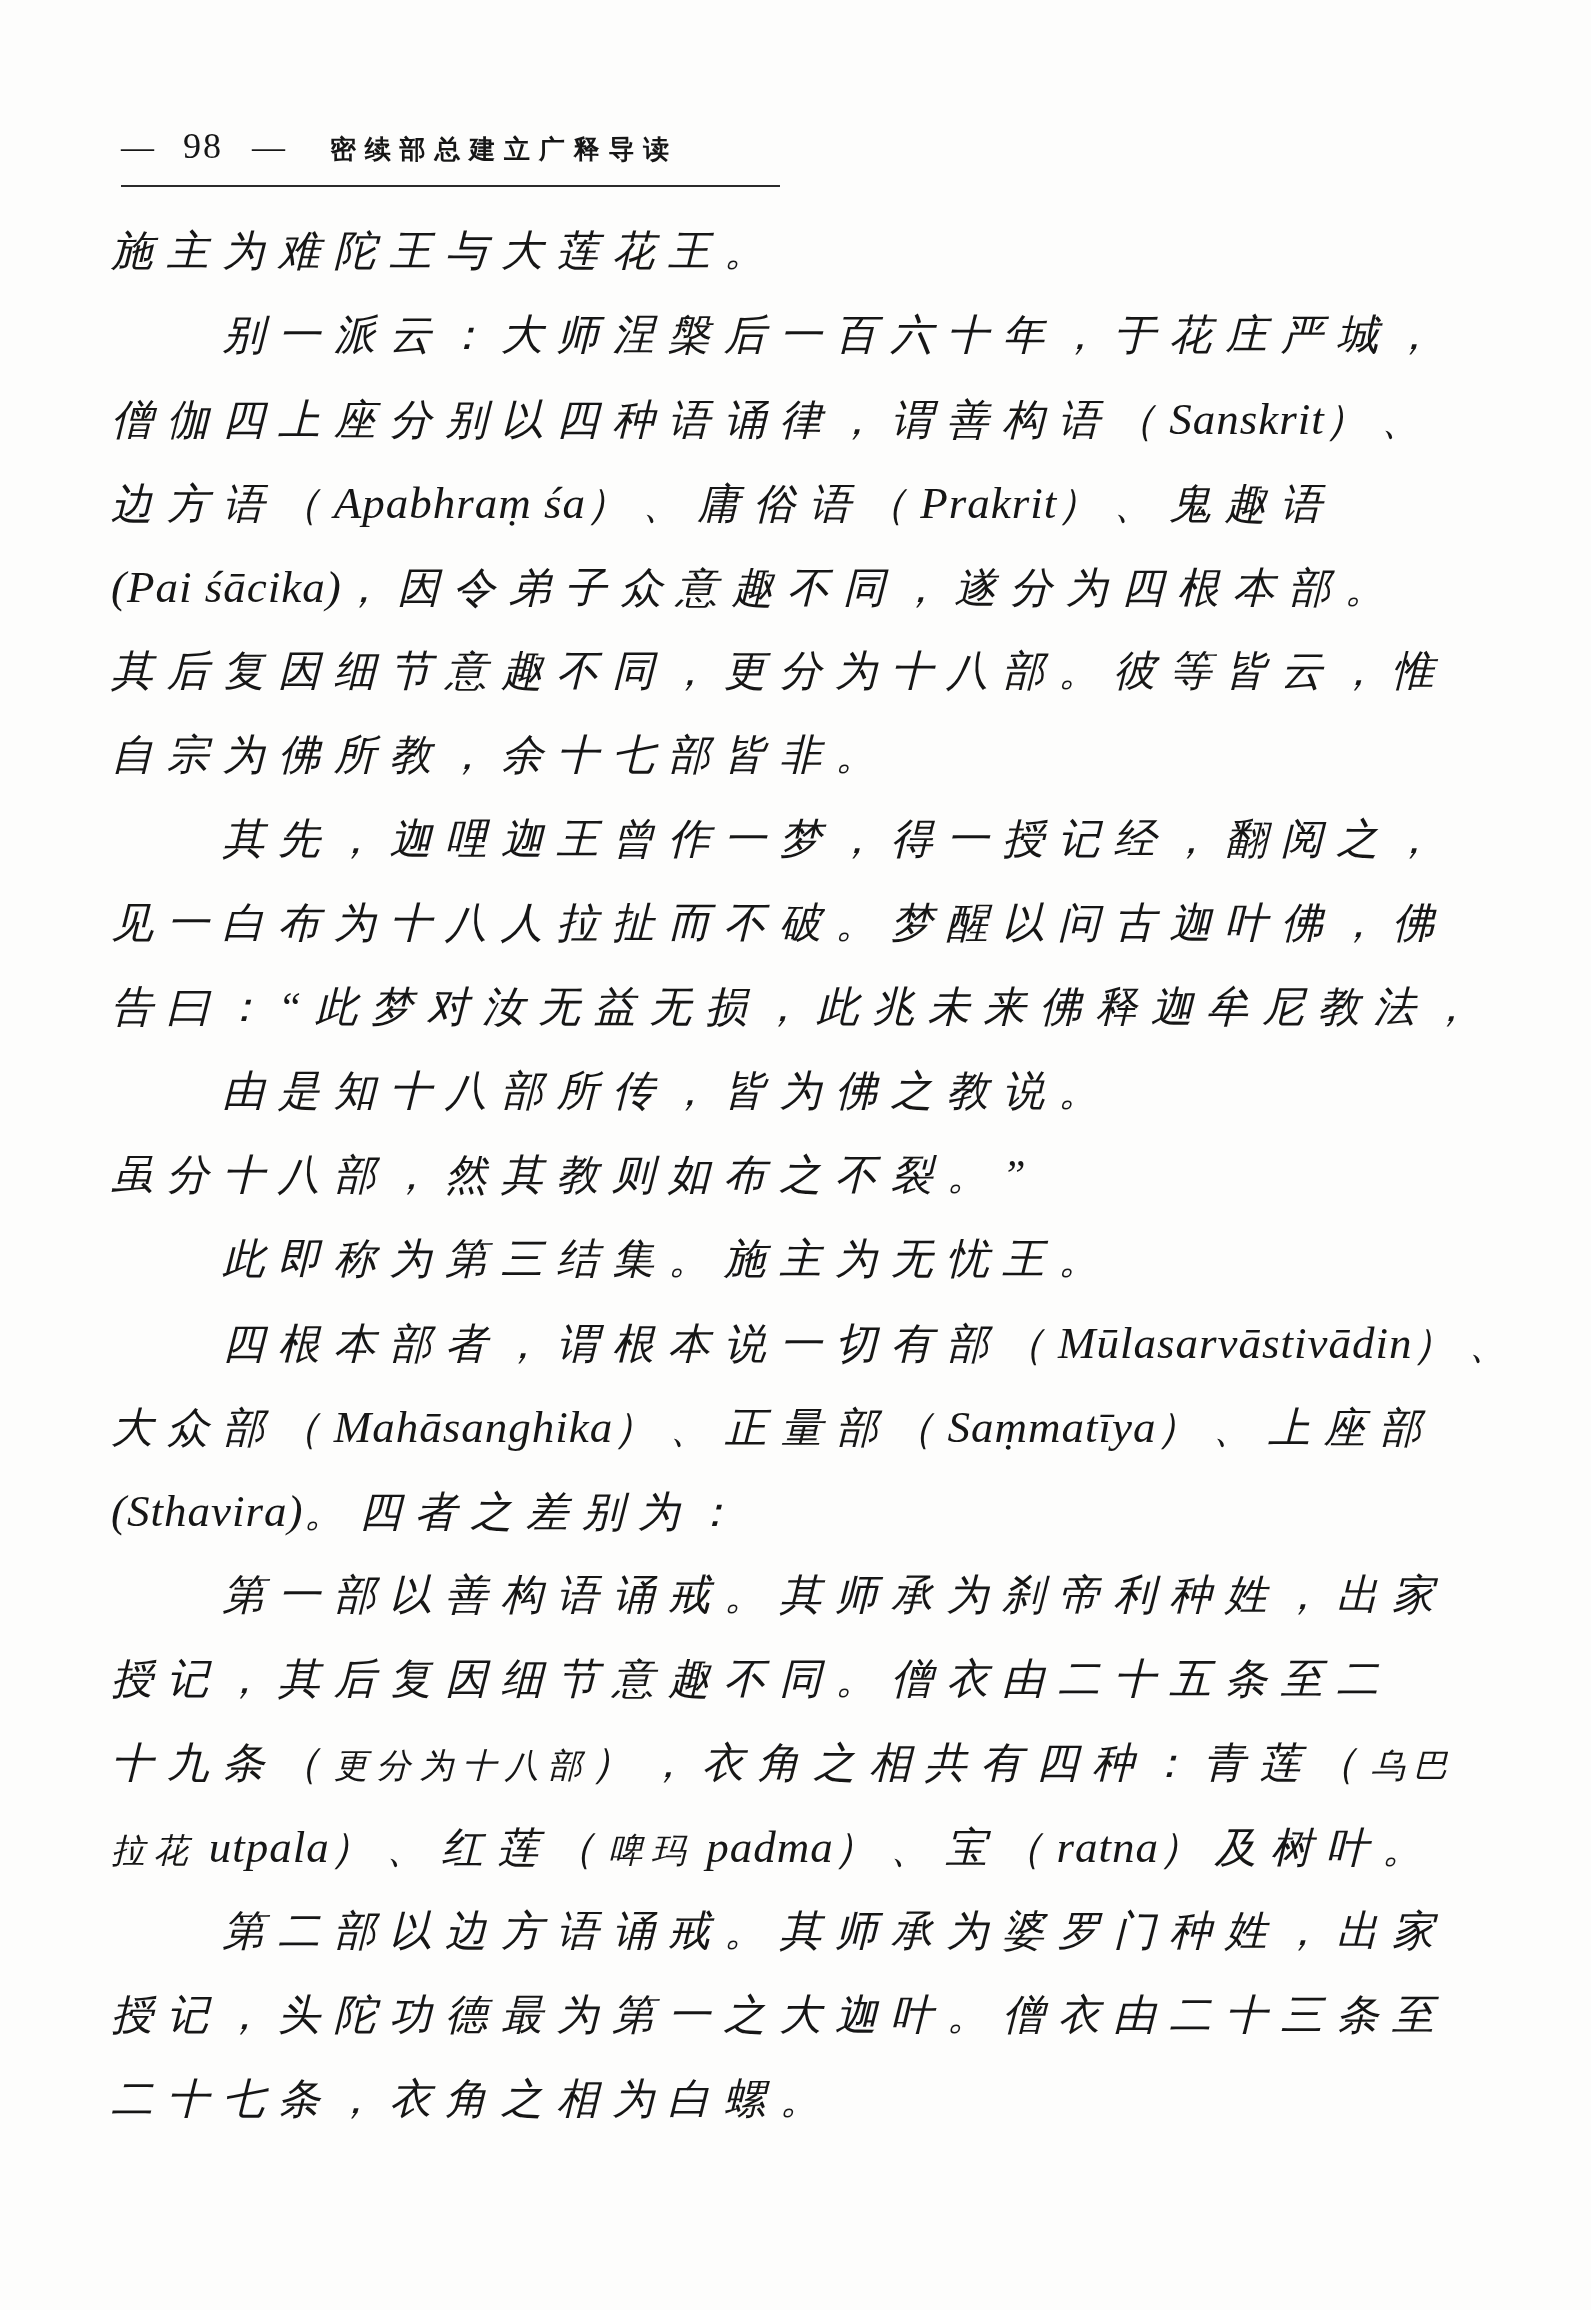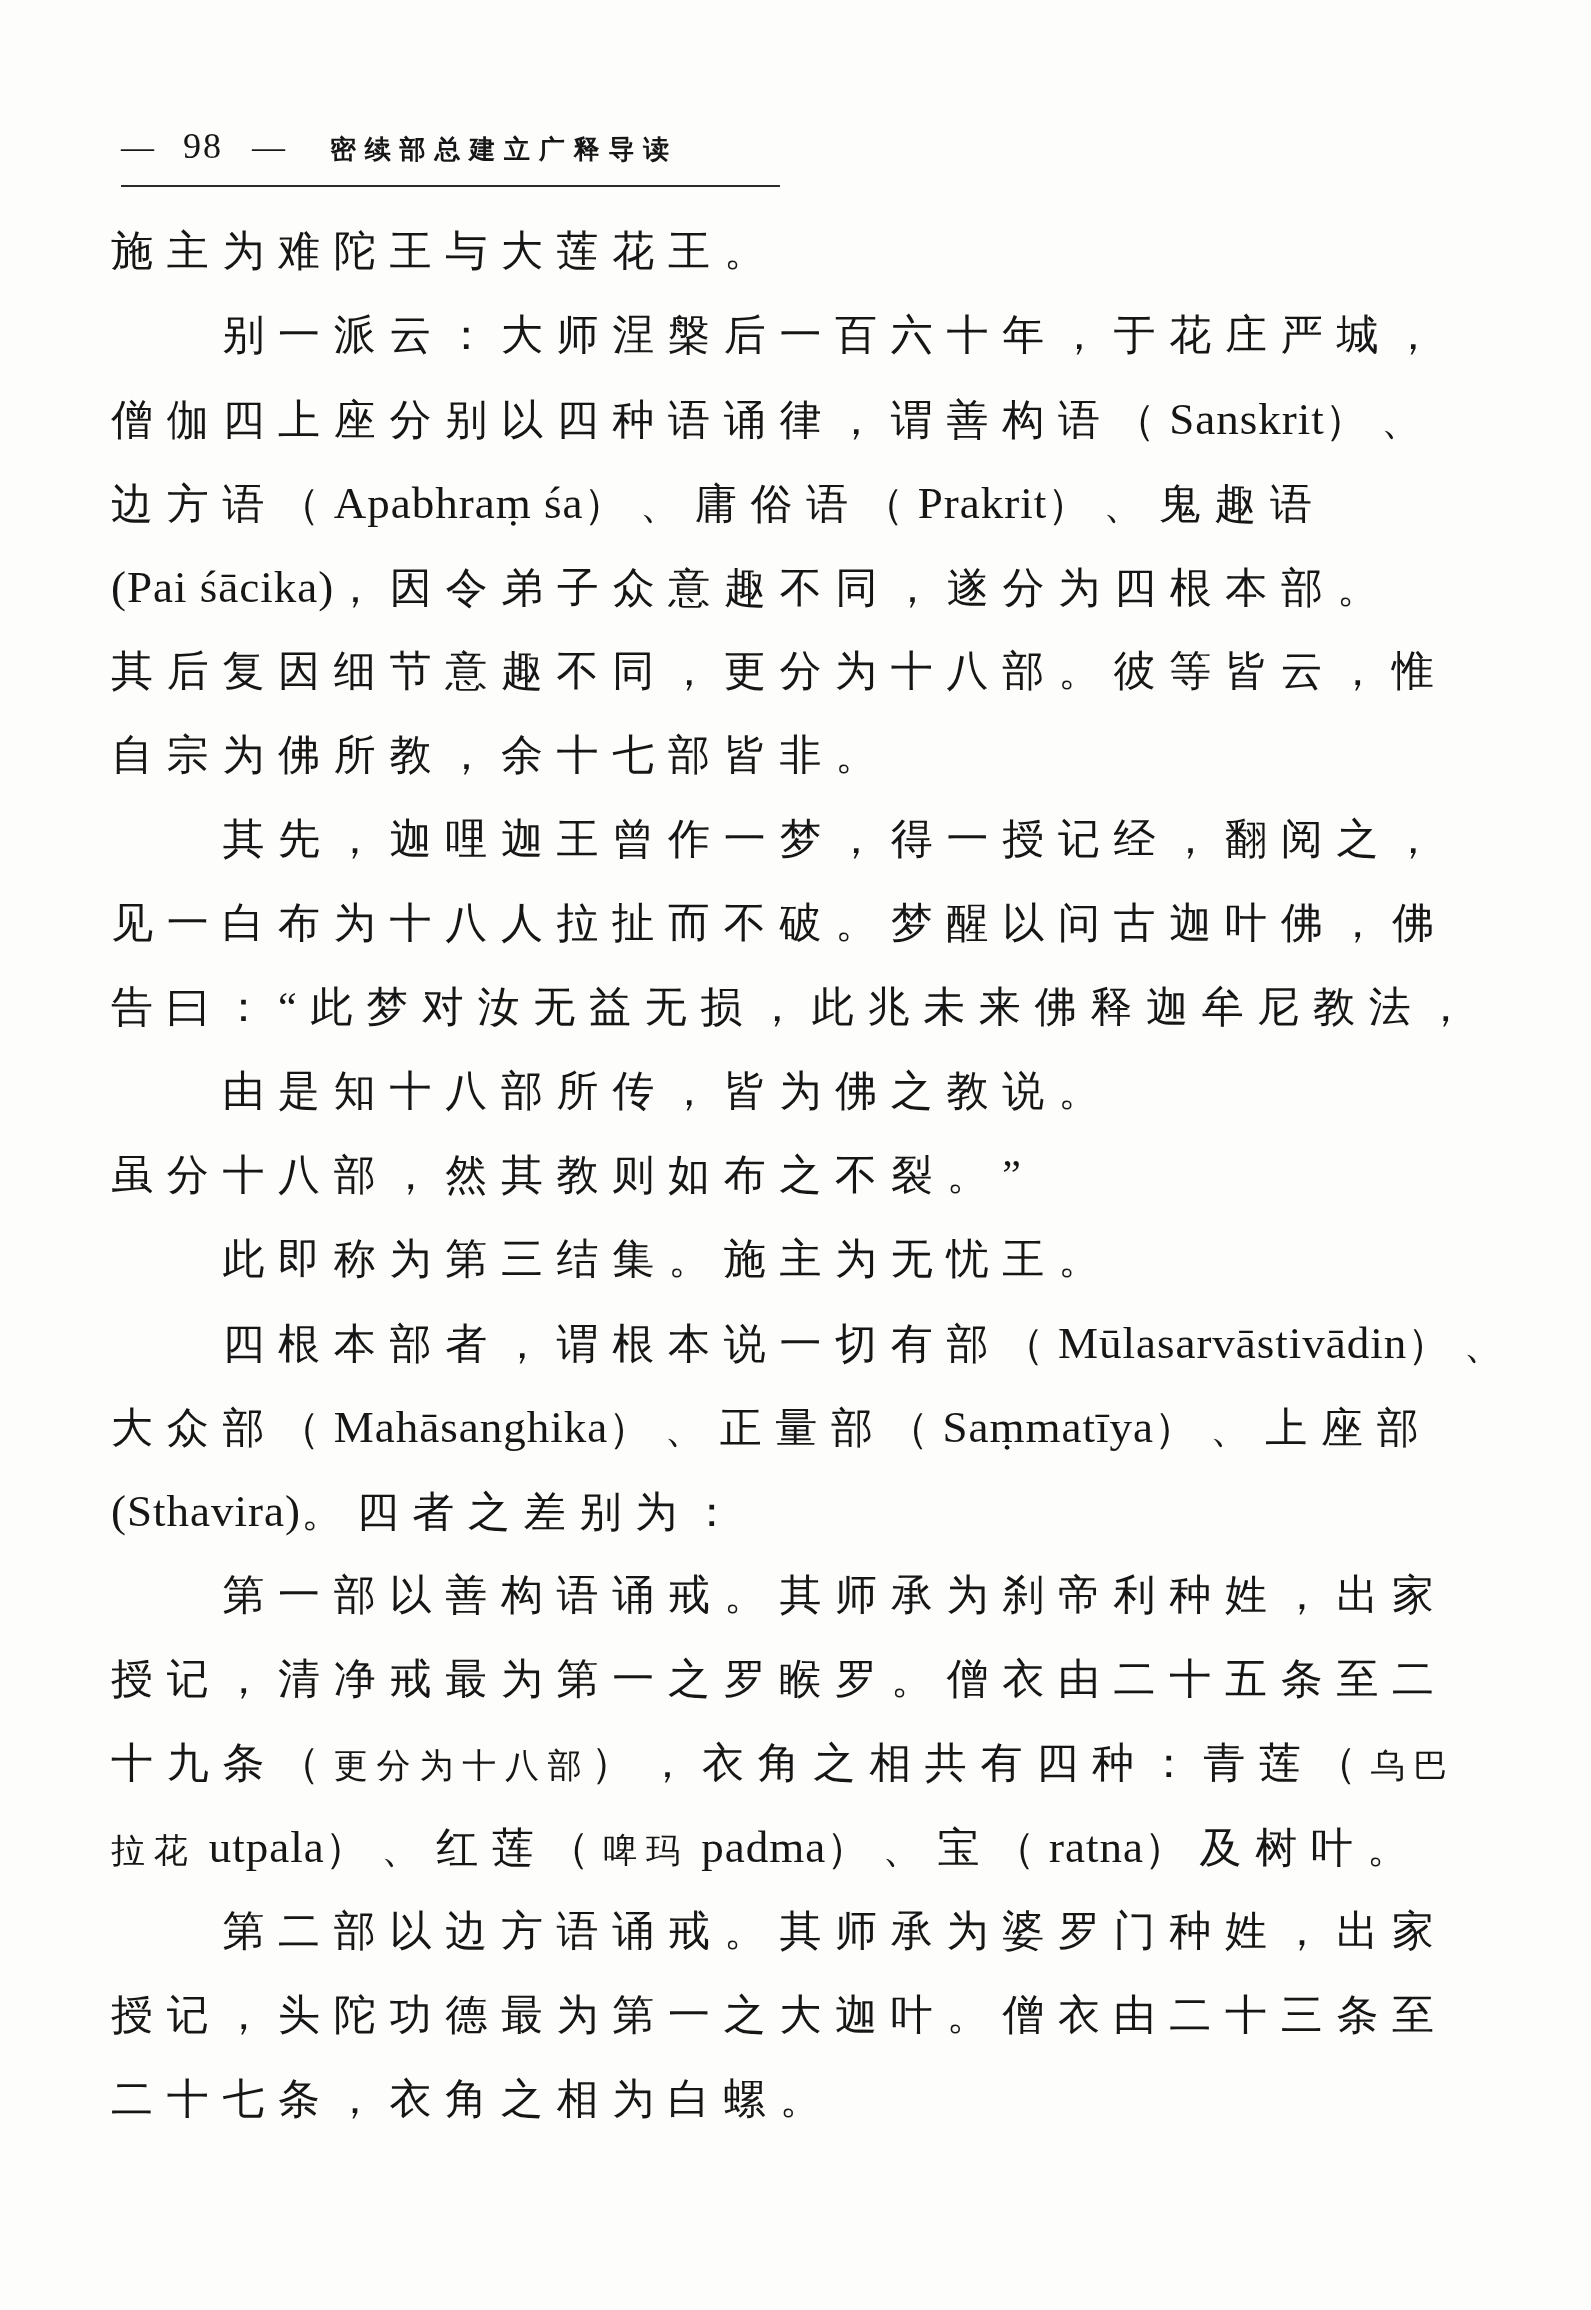--- a/index.html
+++ b/index.html
@@ -46,20 +46,21 @@
     position: absolute;
     left: 111px;
     top: 209px;
     width: 1383px;
   }
   .line {
     height: 84px;
     line-height: 84px;
     font-size: 42px;
     white-space: nowrap;
+    font-style: italic;
   }
   .seg-c {
     letter-spacing: 13.7px;
   }
   .seg-small {
     font-size: 34px;
     letter-spacing: 8.8px;
   }
   .seg-lat {
     font-size: 45px;
@@ -89,21 +90,21 @@
       <div class="line"><span class="seg-c">　　其先，迦哩迦王曾作一梦，得一授记经，翻阅之，</span></div>
       <div class="line"><span class="seg-c">见一白布为十八人拉扯而不破。梦醒以问古迦叶佛，佛</span></div>
       <div class="line"><span class="seg-c">告曰：“此梦对汝无益无损，此兆未来佛释迦牟尼教法，</span></div>
       <div class="line"><span class="seg-c">　　由是知十八部所传，皆为佛之教说。</span></div>
       <div class="line"><span class="seg-c">虽分十八部，然其教则如布之不裂。”</span></div>
       <div class="line"><span class="seg-c">　　此即称为第三结集。施主为无忧王。</span></div>
       <div class="line"><span class="seg-c">　　四根本部者，谓根本说一切有部（</span><span class="seg-lat">Mūlasarvāstivādin</span><span class="seg-c">）、</span></div>
       <div class="line"><span class="seg-c">大众部（</span><span class="seg-lat">Mahāsanghika</span><span class="seg-c">）、正量部（</span><span class="seg-lat">Saṃmatīya</span><span class="seg-c">）、上座部</span></div>
       <div class="line"><span class="seg-lat">(Sthavira)</span><span class="seg-c">。四者之差别为：</span></div>
       <div class="line"><span class="seg-c">　　第一部以善构语诵戒。其师承为刹帝利种姓，出家</span></div>
-      <div class="line"><span class="seg-c">授记，清净戒最为第一之罗睺罗。僧衣由二十五条至二</span></div>
+      <div class="line"><span class="seg-c">授记，其后复因细节意趣不同。僧衣由二十五条至二</span></div>
       <div class="line"><span class="seg-c">十九条（</span><span class="seg-small">更分为十八部</span><span class="seg-c">），衣角之相共有四种：青莲（</span><span class="seg-small">乌巴</span></div>
       <div class="line"><span class="seg-small">拉花</span><span class="seg-lat"> utpala</span><span class="seg-c">）、红莲（</span><span class="seg-small">啤玛</span><span class="seg-lat"> padma</span><span class="seg-c">）、宝（</span><span class="seg-lat">ratna</span><span class="seg-c">）及树叶。</span></div>
       <div class="line"><span class="seg-c">　　第二部以边方语诵戒。其师承为婆罗门种姓，出家</span></div>
       <div class="line"><span class="seg-c">授记，头陀功德最为第一之大迦叶。僧衣由二十三条至</span></div>
       <div class="line"><span class="seg-c">二十七条，衣角之相为白螺。</span></div>
     </div>
 
 </div>
 
 

